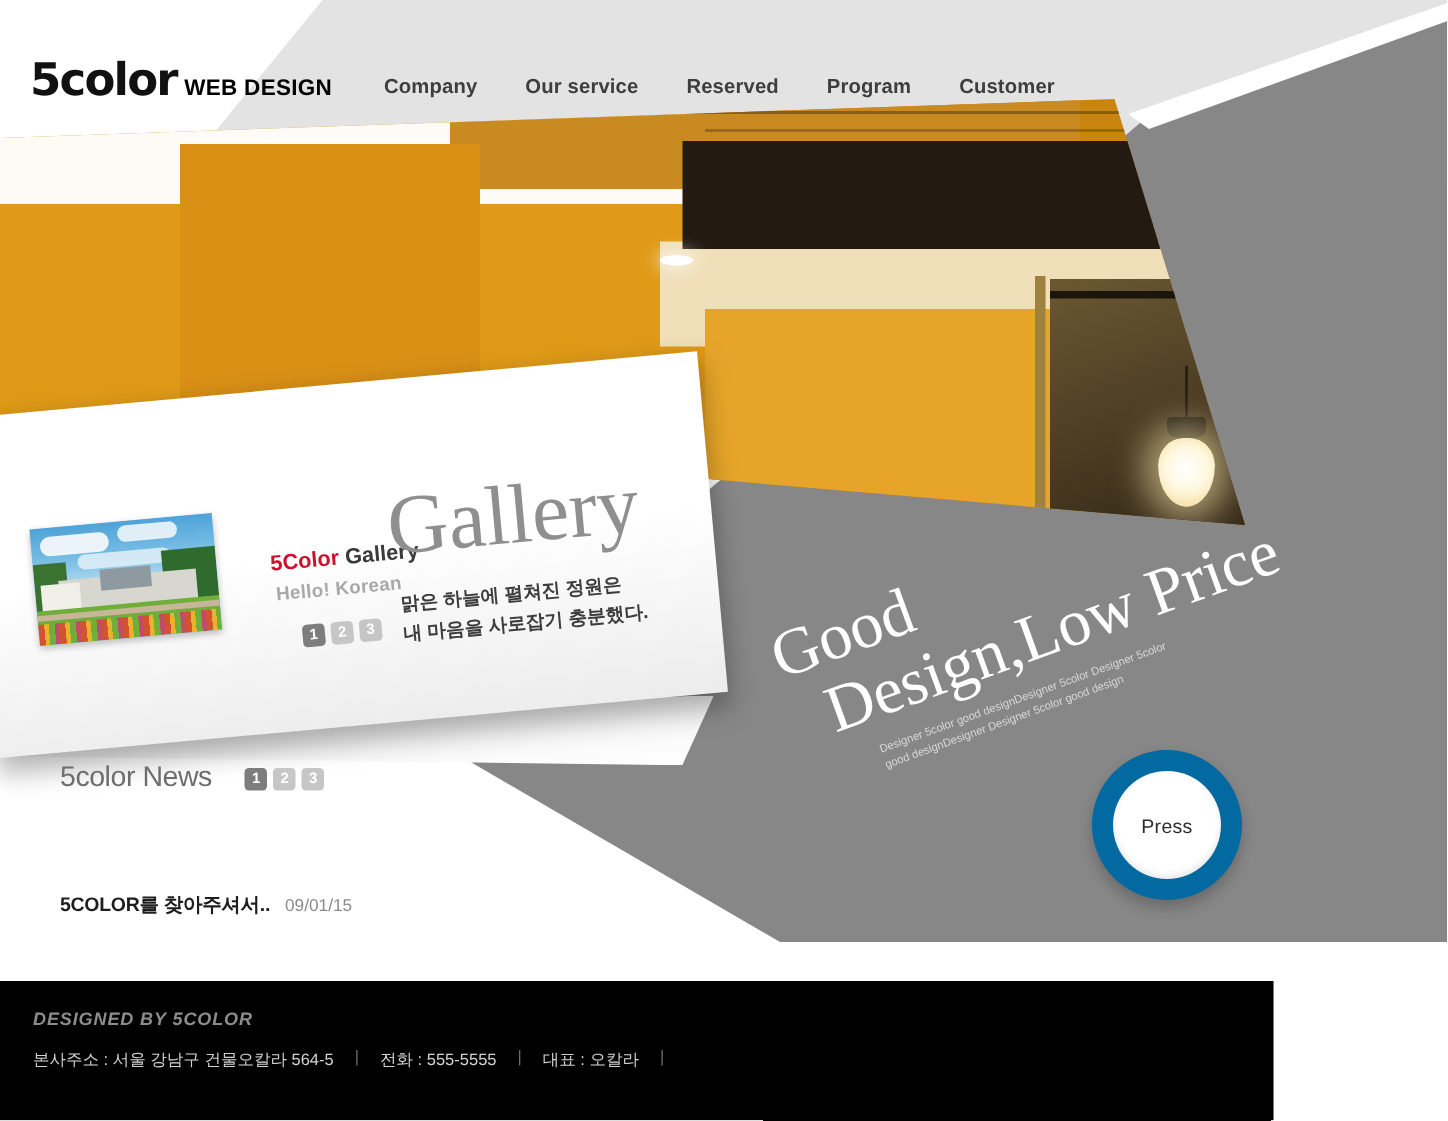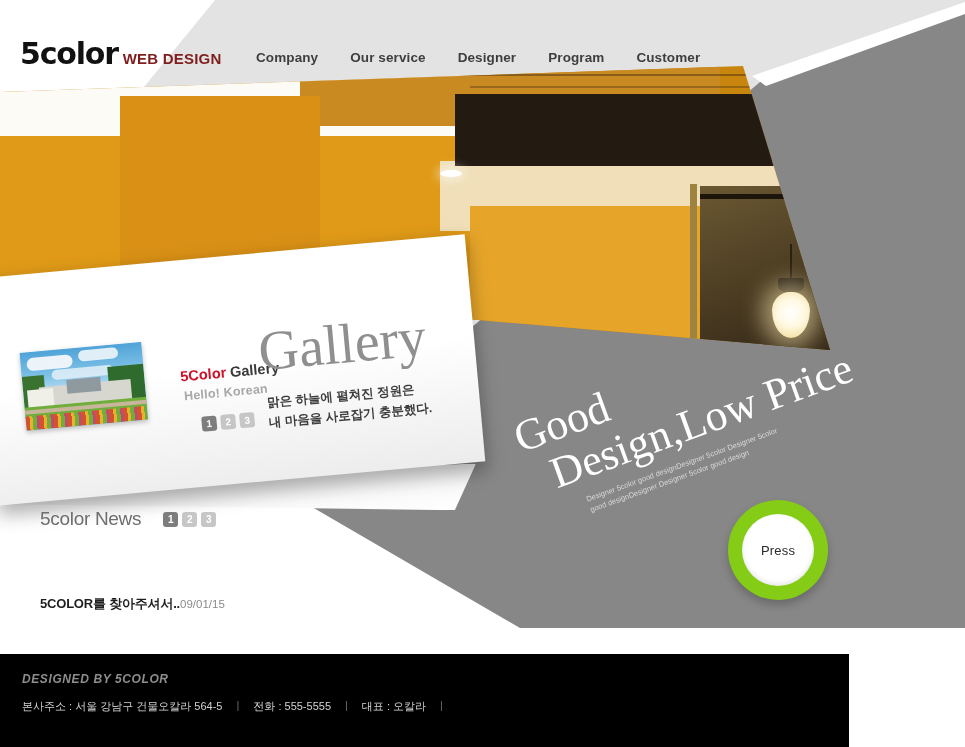--- a/index.html
+++ b/index.html
@@ -42,21 +42,21 @@
     font-family: "DejaVu Sans", sans-serif;
     font-size: 30px; font-weight: bold;
     letter-spacing: -1.2px;
     color: #111111;
     vertical-align: baseline;
   }
   #logo .logo-sub {
     font-family: "Liberation Sans", sans-serif;
     font-size: 15px; font-weight: bold;
     letter-spacing: 0.2px;
-    color: #7f1d1d;
+    color: #000000;
     margin-left: 5px;
     vertical-align: baseline;
     text-align: center;
   }
   #nav {
     position: absolute; left: 256px; top: 50px;
     z-index: 6;
     display: flex;
     gap: 32px;
     align-items: center;
@@ -162,21 +162,21 @@
   .circle-btn {
     position: absolute;
     z-index: 7;
     border-radius: 50%;
     display: flex; align-items: center; justify-content: center;
     cursor: pointer;
   }
   #btn-press {
     left: 728px; top: 500px;
     width: 100px; height: 100px;
-    background: #84cc16;
+    background: #0369a1;
     box-shadow: 0 5px 9px rgba(0,0,0,0.22);
   }
   #btn-press .inner {
     width: 72px; height: 72px; border-radius: 50%;
     background: #ffffff;
     display: flex; align-items: center; justify-content: center;
     box-shadow: inset 0 -2px 5px rgba(0,0,0,0.10);
   }
   #btn-location {
     left: 838px; top: 500px;
@@ -303,21 +303,21 @@
   }
   #news-head {
     display: flex; align-items: center; gap: 22px;
   }
   #news-title {
     font-size: 19px; color: #6e6e6e; letter-spacing: -0.3px;
   }
   #news-pager { display: flex; gap: 4px; }
   #news-row {
     margin-top: 21px;
-    display: flex; align-items: baseline; 
+    display: flex; align-items: baseline; gap: 10px;
   }
   #news-item-title {
     font-size: 13px; font-weight: bold; color: #1e1e1e;
     letter-spacing: -0.2px; cursor: pointer;
   }
   #news-item-date {
     font-size: 11.5px; color: #8a8a8a; margin-top: 47px;
   }
 
   
@@ -350,21 +350,21 @@
   <div id="header-band"></div>
   <div id="header-white-wedge"></div>
 
   <div id="logo">
     <span class="logo-main">5color</span><span class="logo-sub">WEB DESIGN</span>
   </div>
 
   <div id="nav">
     <div class="nav-item">Company</div>
     <div class="nav-item">Our service</div>
-    <div class="nav-item">Designer</div>
+    <div class="nav-item">Reserved</div>
     <div class="nav-item">Program</div>
     <div class="nav-item">Customer</div>
   </div>
 
   <div id="gray-panel"></div>
   <div id="gray-panel-edge"></div>
 
   <div id="hero-clip">
     <div id="hero-photo">
       <div class="hp" id="hp-ceil-left"></div>

